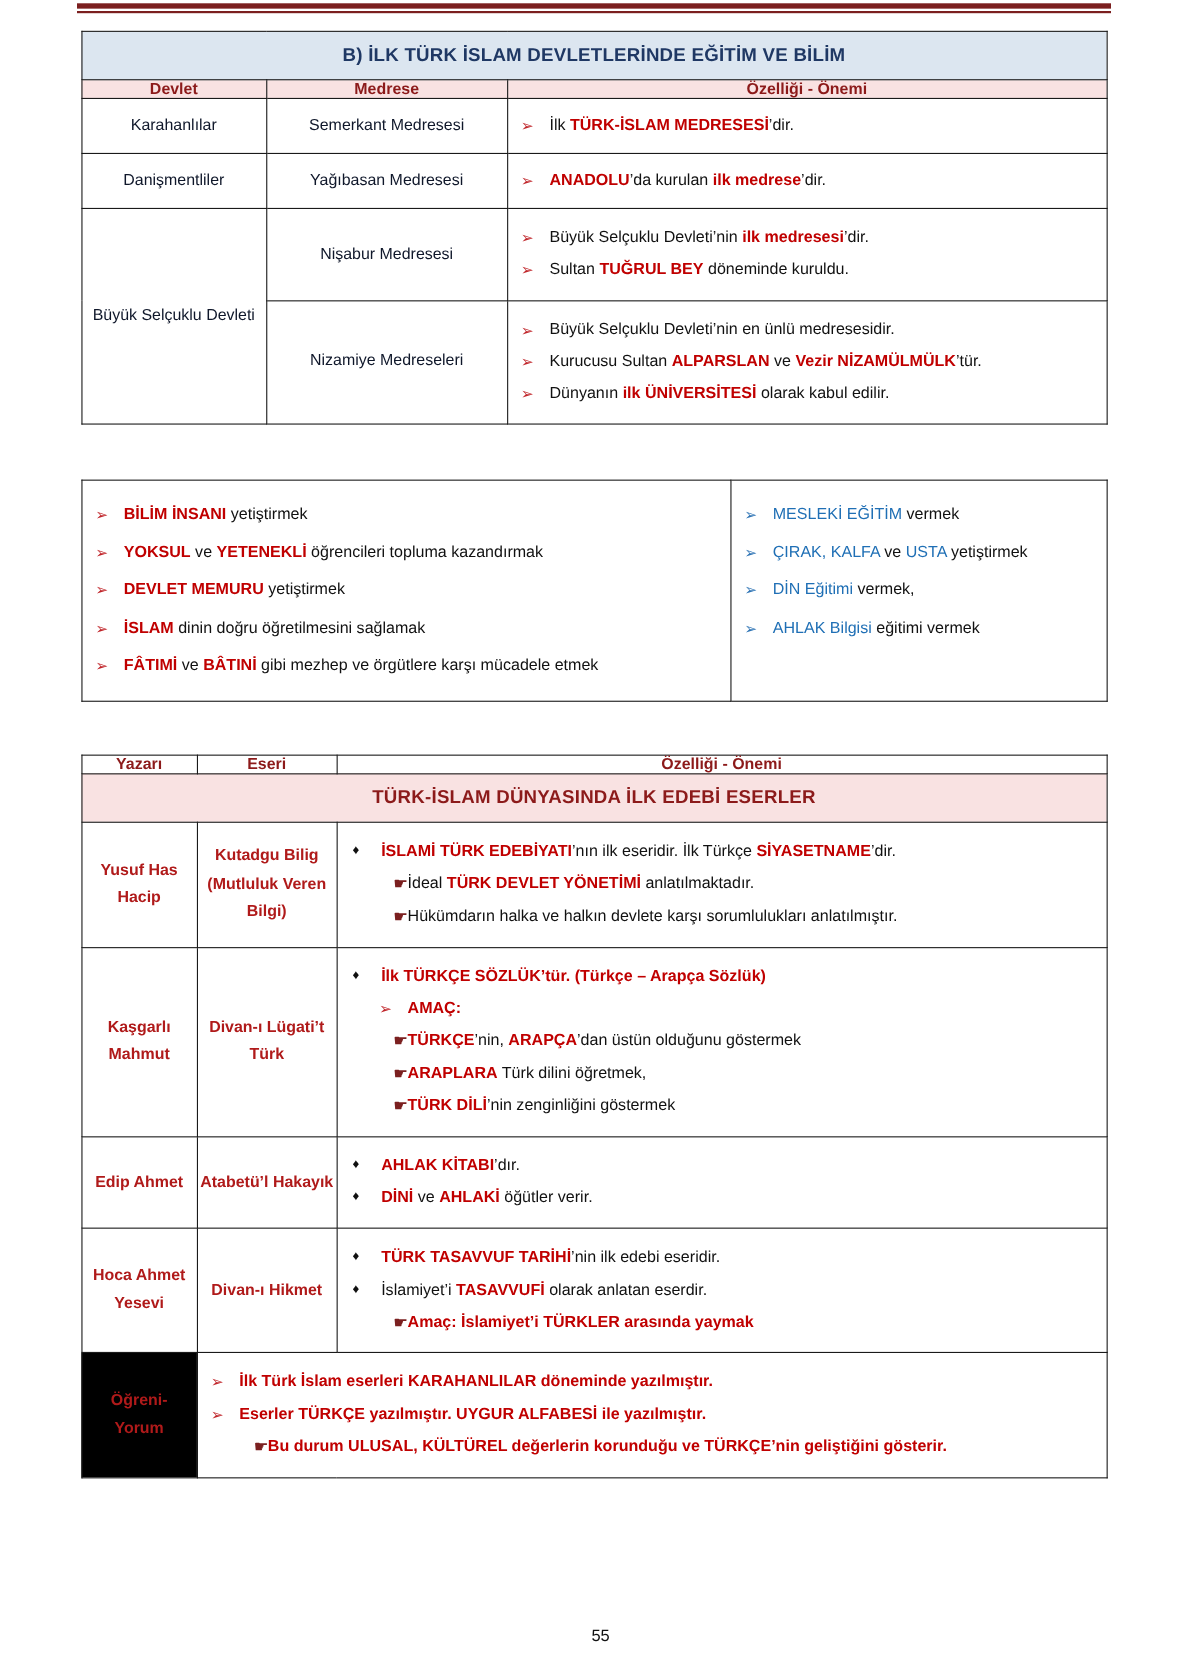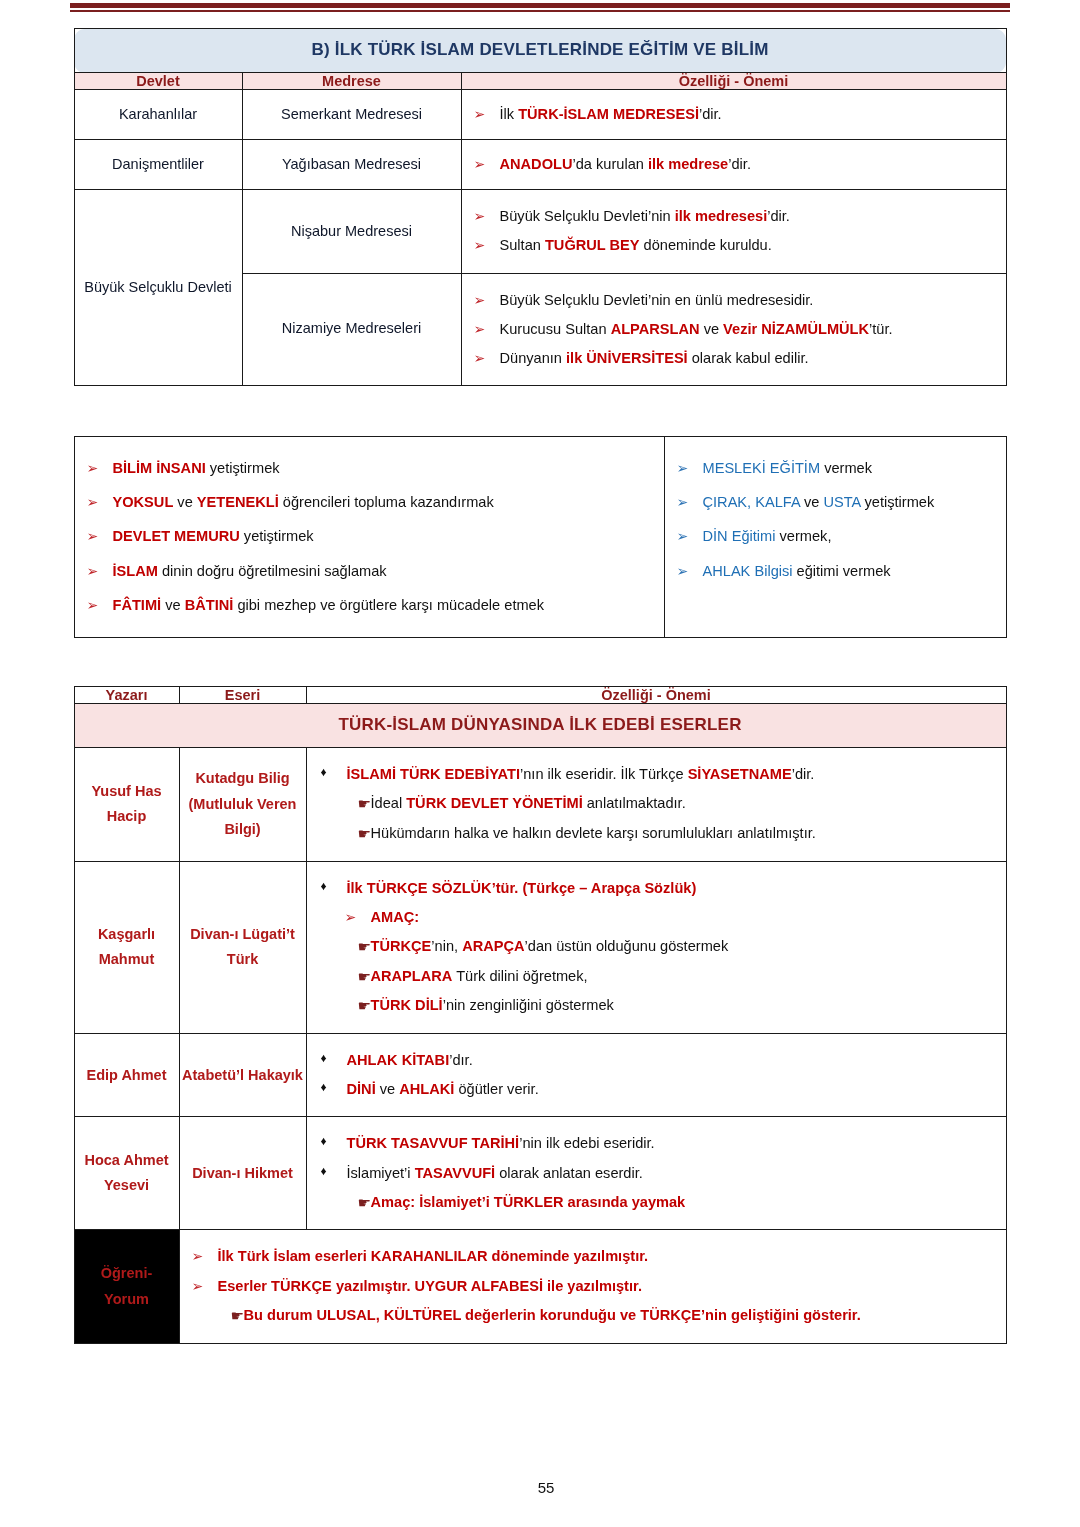--- a/index.html
+++ b/index.html
@@ -73,21 +73,21 @@
     margin: 0 auto;
     border: 1.6px solid #1a1a1a;
   }
   .tbl td, .tbl th {
     border: 1.4px solid #1a1a1a;
     vertical-align: middle;
     padding: 0;
   }
 
   
-  .fill-blue { background: #dce6f0; border-radius: 11px; }
+  .fill-blue { background: #dce6f0; }
   .fill-pink { background: #f9e2e2; margin-top: 12px; }
   .fill-pink-soft { background: #000000; }
 
   .banner {
     text-align: center;
     font-size: 17px;
     font-weight: bold;
     color: #1f3864;
     padding: 11px 8px 12px 8px;
     letter-spacing: 0.2px;

